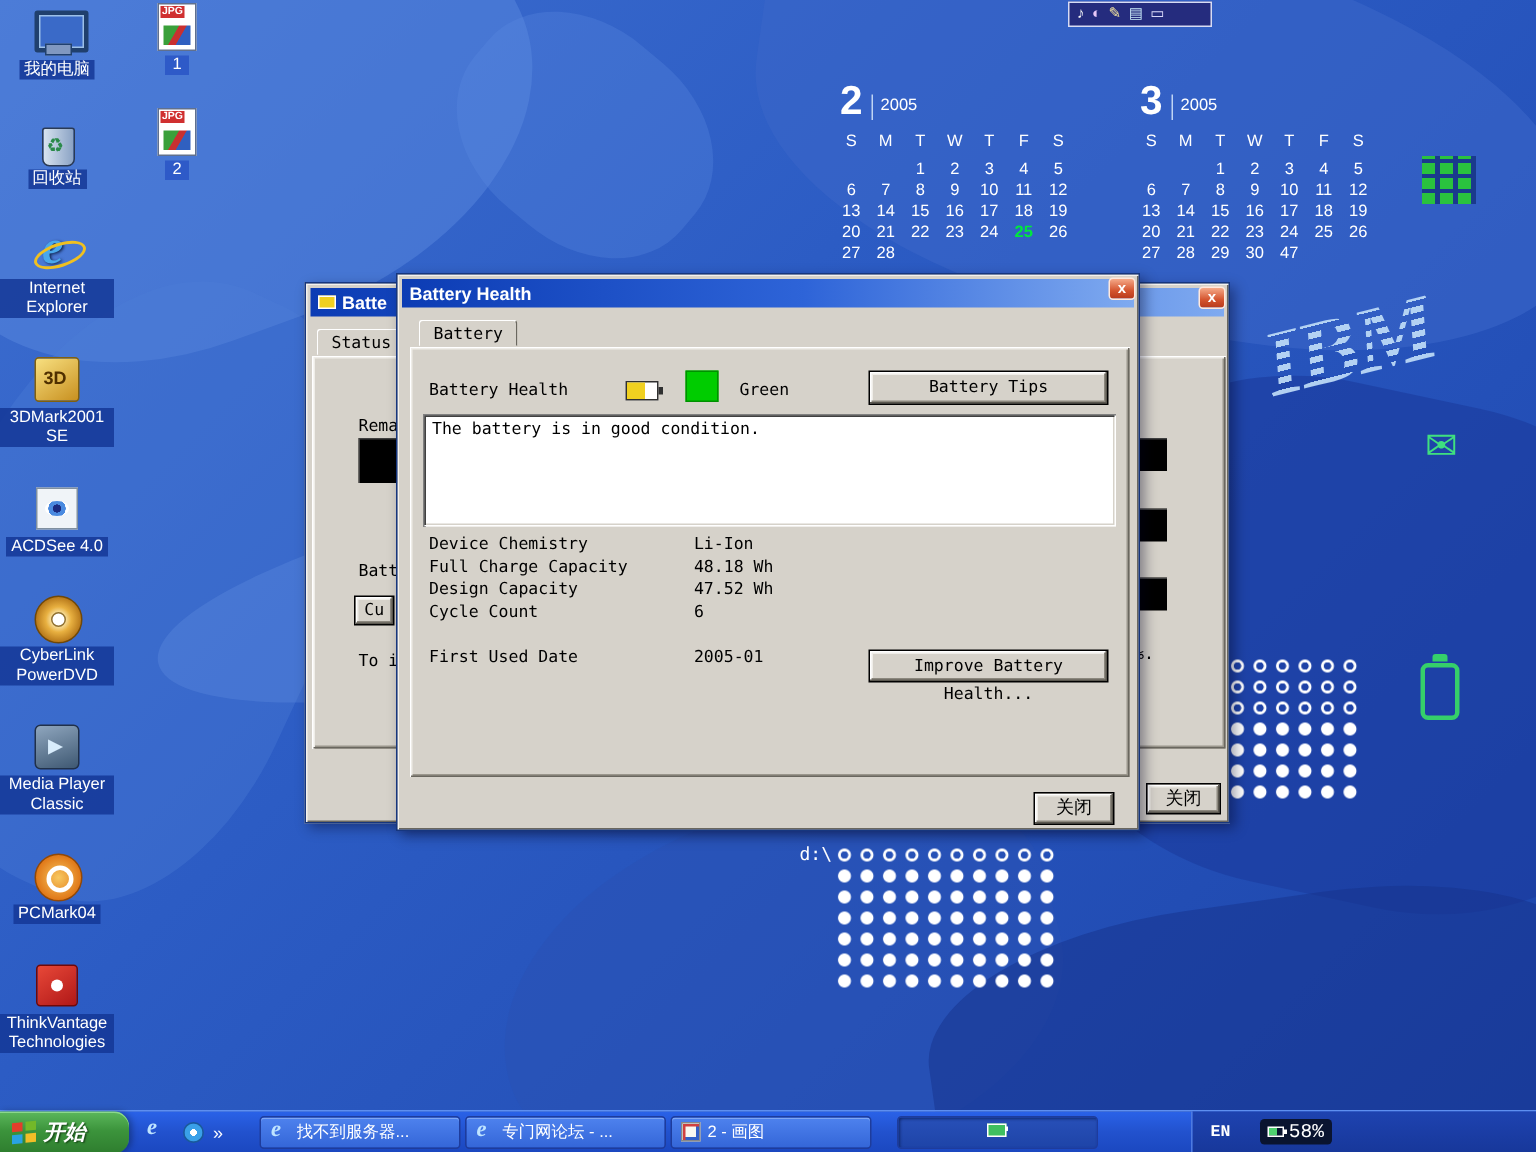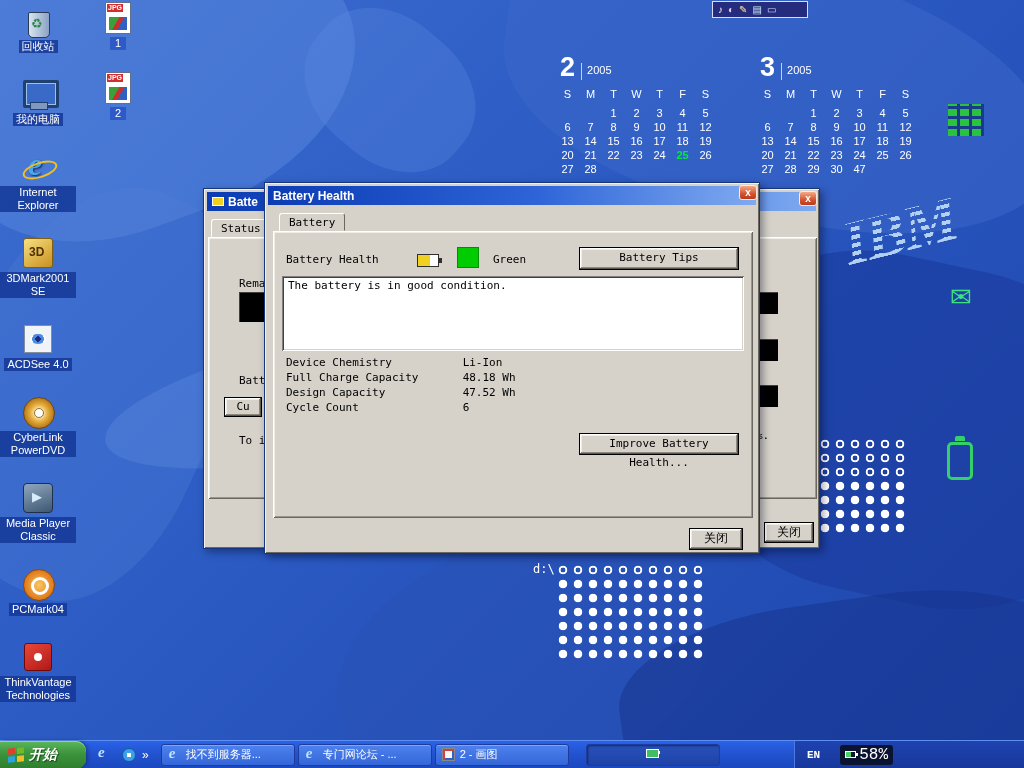--- a/index.html
+++ b/index.html
@@ -115,21 +115,21 @@
     box-shadow:inset 1px 1px 0 #FFF,inset -1px -1px 0 #6A675F,inset 2px 2px 0 #EFEDE8,inset -2px -2px 0 #9A968C;}
 
   
   #bg-window{left:203px;top:188px;width:617px;height:361px;z-index:5;}
   .bgw-title-icon{width:12px;height:9px;background:#F0D020;border:1px solid #FFF;margin-right:4px;display:inline-block;}
   #bg-window .tab{left:7px;top:30px;}
   #bg-window .panel{left:4px;top:48px;width:609px;height:262px;}
   .bgw-remaining{position:absolute;left:35px;top:88px;}
   .bgw-bar{position:absolute;left:35px;top:103px;width:42px;height:30px;background:#000;box-shadow:inset 1px 1px 0 #404040;}
   .bgw-batt-label{position:absolute;left:35px;top:185px;}
-  .bgw-cu-btn{position:absolute;left:20px;top:208px;width:38px;height:20px;line-height:17px;}
+  .bgw-cu-btn{position:absolute;left:32px;top:208px;width:27px;height:20px;line-height:17px;}
   .bgw-to{position:absolute;left:35px;top:245px;}
   .bgw-sq{position:absolute;left:552px;width:22px;height:22px;background:#000;box-shadow:inset 1px 1px 0 #404040;}
   .bgw-sq1{top:103px;} .bgw-sq2{top:150px;} .bgw-sq3{top:196px;}
   .bgw-pct{position:absolute;left:552px;top:240px;}
   .bgw-close{position:absolute;left:560px;top:333px;width:50px;height:21px;line-height:18px;font-family:"Liberation Sans",sans-serif;font-size:12px;}
 
   
   #dialog{left:264px;top:182px;width:496px;height:372px;z-index:10;}
   #dialog .tab{left:14px;top:30px;}
   #dialog .panel{left:8px;top:48px;width:480px;height:287px;}
@@ -156,38 +156,38 @@
     background:linear-gradient(#5CB85C,#3C943C 45%,#2E7D2E);border-radius:0 10px 10px 0;
     box-shadow:inset 0 1px 0 #8CD88C,2px 0 4px rgba(0,0,0,.3);}
   .start-label{color:#FFF;font-weight:bold;font-size:14px;font-style:italic;text-shadow:1px 1px 1px #1A4A1A;}
   .win-flag{position:relative;width:16px;height:14px;transform:skewY(-6deg);
     background-image:linear-gradient(#E33E2B,#E33E2B),linear-gradient(#73B829,#73B829),linear-gradient(#29A3E3,#29A3E3),linear-gradient(#F2BE27,#F2BE27);
     background-size:7px 6px;background-repeat:no-repeat;
     background-position:0 0,9px 0,0 8px,9px 8px;}
   .quick-launch{display:flex;align-items:center;gap:6px;margin-left:10px;}
   .ql-icon{width:18px;height:18px;position:relative;display:inline-block;cursor:pointer;}
   .ql-overflow{color:#FFF;font-size:12px;margin-left:4px;cursor:pointer;}
-  .task-buttons{display:flex;align-items:center;gap:3px;margin-left:12px;}
+  .task-buttons{display:flex;align-items:center;gap:3px;margin-left:24px;}
   .task-btn{width:134px;height:22px;display:flex;align-items:center;gap:4px;padding:0 5px;cursor:pointer;
     background:linear-gradient(#4E82EE,#3466D8);border:1px solid #1E3C9C;border-radius:3px;
     box-shadow:inset 0 1px 0 #7FA6F4;color:#FFF;font-size:11px;white-space:nowrap;overflow:hidden;}
   .task-btn.active{background:linear-gradient(#2850B8,#1E44A8);box-shadow:inset 1px 1px 2px #102A70;}
   .task-btn:nth-of-type(4){margin-left:14px;flex-direction:column;}
   .tb-icon{width:15px;height:15px;position:relative;flex:none;display:inline-block;}
   .tb-label{overflow:hidden;text-overflow:ellipsis;}
   .ie-task-icon::before{content:"e";position:absolute;left:2px;top:-2px;font-family:"Liberation Serif",serif;font-style:italic;font-weight:bold;font-size:15px;color:#BFE4FF;}
   .paint-task-icon::before{content:"";position:absolute;inset:1px;background:#F8F8F0;border:1px solid #888;
     box-shadow:inset 2px 2px 0 #D04040,inset -2px -2px 0 #3060C8;}
   .battery-task-icon::before{content:"";position:absolute;left:1px;top:4px;width:11px;height:7px;border:1px solid #FFF;background:#3FBF5F;}
   .battery-task-icon::after{content:"";position:absolute;left:13px;top:6px;width:2px;height:3px;background:#FFF;}
   .media-player-icon::before{content:"";position:absolute;inset:2px;border-radius:50%;background:radial-gradient(circle,#FFF 25%,#3AA0E8 28%);border:1px solid #1A5A9A;}
   .tray{margin-left:auto;height:28px;display:flex;align-items:center;gap:20px;padding:0 10px 0 12px;
     background:linear-gradient(#1E43B0,#17379A);border-left:1px solid #4E7AE0;min-width:230px;font-family:Liberation Mono, monospace;}
   .tray-lang{color:#FFF;font-size:11px;font-weight:bold;cursor:pointer;}
-  .tray-batt{display:flex;align-items:center;gap:3px;background:#0A1430;border-radius:3px;padding:1px 5px;cursor:pointer;color:#FFF;font-size:16px;}
+  .tray-batt{display:flex;align-items:center;gap:3px;background:#0A1430;border-radius:3px;padding:1px 5px;cursor:pointer;color:#FFF;font-size:13px;}
   .tray-batt-icon{width:11px;height:7px;border:1px solid #FFF;position:relative;display:inline-block;background:linear-gradient(90deg,#4FD06F 0 60%,transparent 60%);}
   .tray-batt-icon::after{content:"";position:absolute;right:-3px;top:1px;width:2px;height:3px;background:#FFF;}
   .watermark{position:absolute;right:6px;bottom:1px;z-index:60;color:#FFF;font-weight:bold;font-size:27px;letter-spacing:0;
     font-family:"Liberation Sans",sans-serif;text-shadow:0 0 2px rgba(20,40,120,.6);pointer-events:none;}
 </style>
 </head>
 <body>
 
 <div id="desktop">
 
@@ -308,27 +308,27 @@
         <span class="cal-cell">28</span>
         <span class="cal-cell">29</span>
         <span class="cal-cell">30</span>
         <span class="cal-cell">47</span>
       </div>
   </div>
 
   <div class="desk-icons">
 
       <div class="desk-icon">
+        <div class="di-img my-computer-icon"></div>
+        <div class="di-label">我的电脑</div>
+      </div>
+
+      <div class="desk-icon">
         <div class="di-img recycle-bin-icon"></div>
         <div class="di-label">回收站</div>
-      </div>
-
-      <div class="desk-icon">
-        <div class="di-img my-computer-icon"></div>
-        <div class="di-label">我的电脑</div>
       </div>
 
       <div class="desk-icon">
         <div class="di-img internet-explorer-icon"></div>
         <div class="di-label">Internet Explorer</div>
       </div>
 
       <div class="desk-icon">
         <div class="di-img threedmark-icon"></div>
         <div class="di-label">3DMark2001 SE</div>
@@ -437,20 +437,24 @@
           <div class="field-row">
             <span class="f-label">Design Capacity</span>
             <span class="f-value">47.52 Wh</span>
           </div>
 
           <div class="field-row">
             <span class="f-label">Cycle Count</span>
             <span class="f-value">6</span>
           </div>
 
+          <div class="field-row gap">
+            <span class="f-label">First Used Date</span>
+            <span class="f-value">2005-01</span>
+          </div>
         </div>
       <div class="btn3d improve-btn">Improve Battery Health...</div>
     </div>
     <div class="btn3d dlg-close">关闭</div>
   </div>
 
   <div class="taskbar">
     <div class="start-btn">
       <span class="win-flag"></span>
       <span class="start-label">开始</span>

